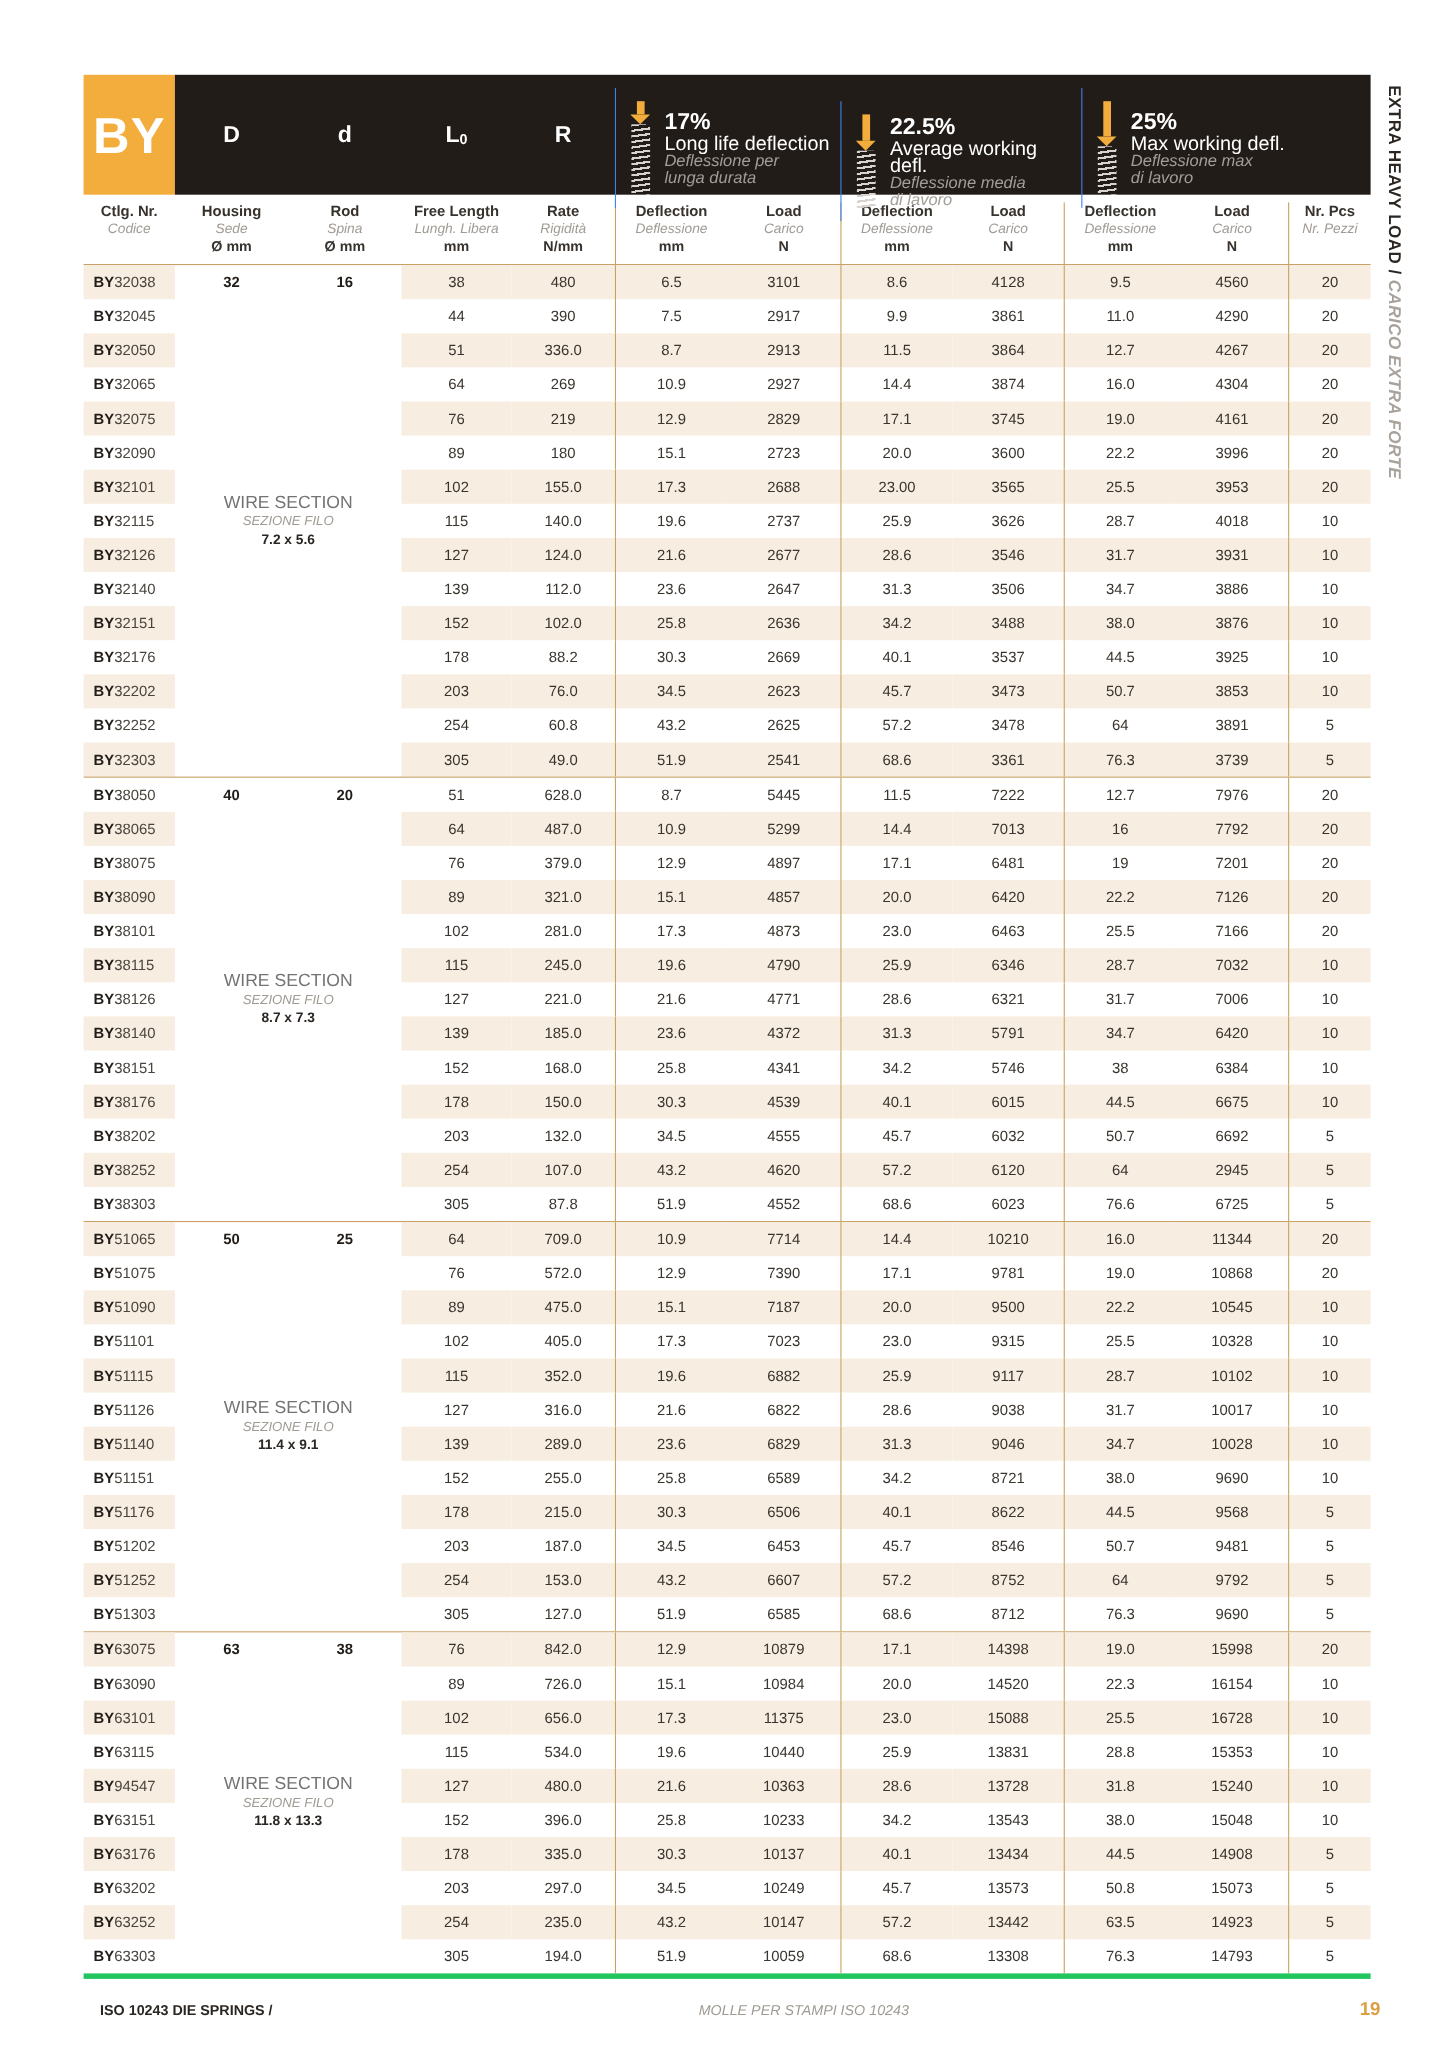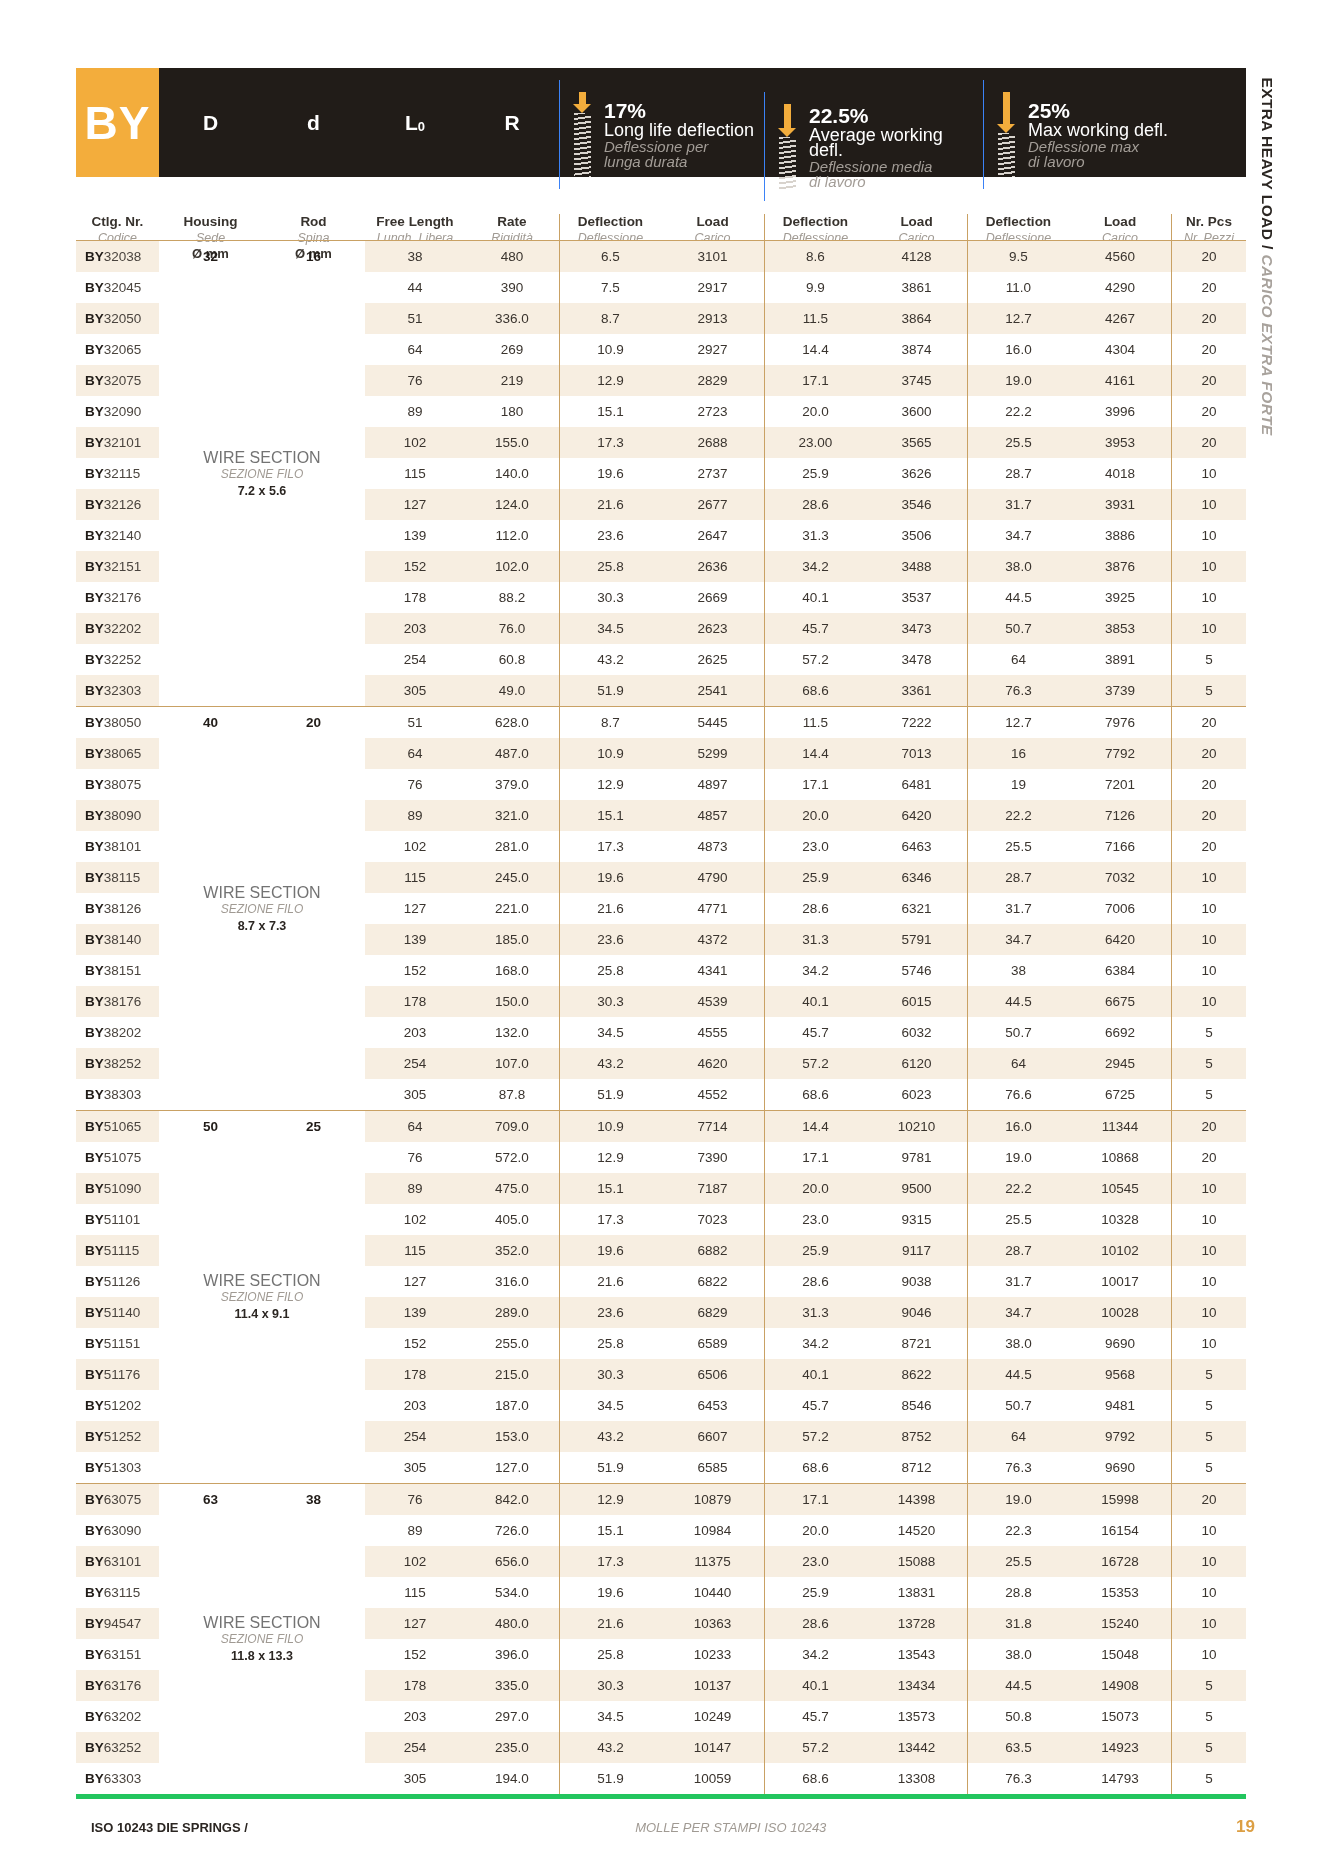--- a/index.html
+++ b/index.html
@@ -34,21 +34,21 @@
   .s1 .shaft{height:12px}.s1 .coil{height:64px}
   .s2 .shaft{height:24px}.s2 .coil{height:52px}
   .s3 .shaft{height:32px}.s3 .coil{height:44px}
   .stx{line-height:15.5px;}
   .stx .pct{font-size:21px;font-weight:bold;line-height:24px;}
   .stx .en{font-size:18px;color:#ffffff;}
   .stx .it{font-size:15px;color:#a39d97;font-style:italic;}
 
   
   .colheads{display:flex;height:63px;padding-top:7px;}
-  .ch{text-align:center;line-height:16px;margin-top:30px;}
+  .ch{text-align:center;line-height:16px;}
   .ch .en{font-size:13.5px;font-weight:bold;display:block;}
   .ch .it{font-size:12.5px;font-style:italic;color:#a09a93;display:block;}
   .ch .un{font-size:13px;font-weight:bold;display:block;}
 
   .w-code{width:83px}.w-hr{width:103px}.w-free{width:100px}.w-rate{width:94px}
   .w-defl{width:102px}.w-l1{width:103px}.w-l2{width:101px}.w-l3{width:102px}.w-pcs{width:75px}
   .bl{border-left:1px solid #c9a164;}
 
   
   .tbody{border-bottom:5px solid #22c55e;}

